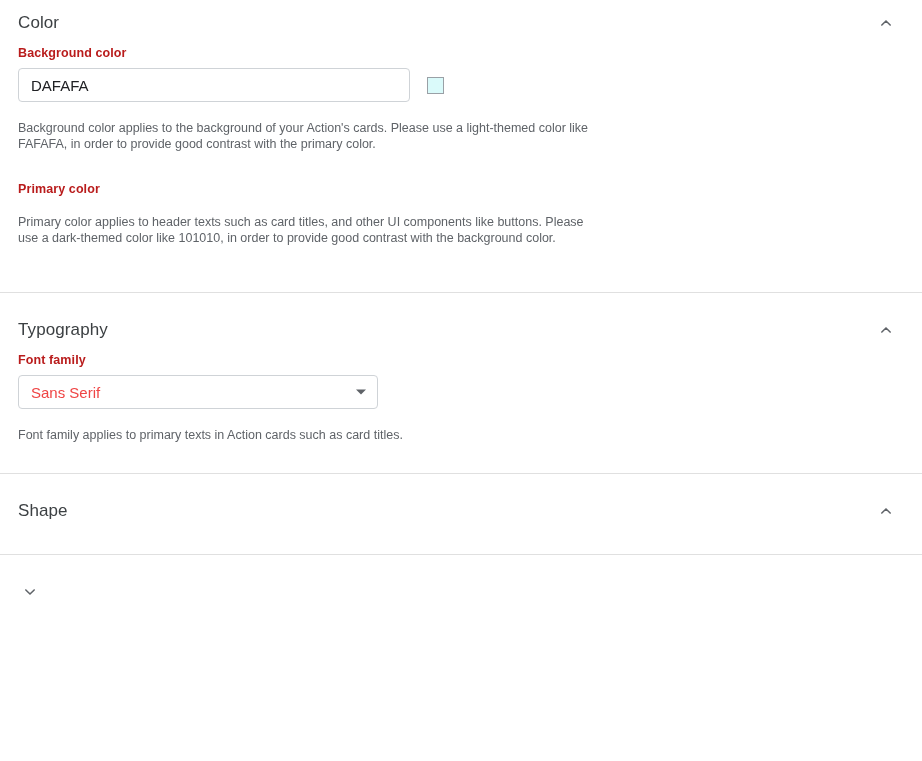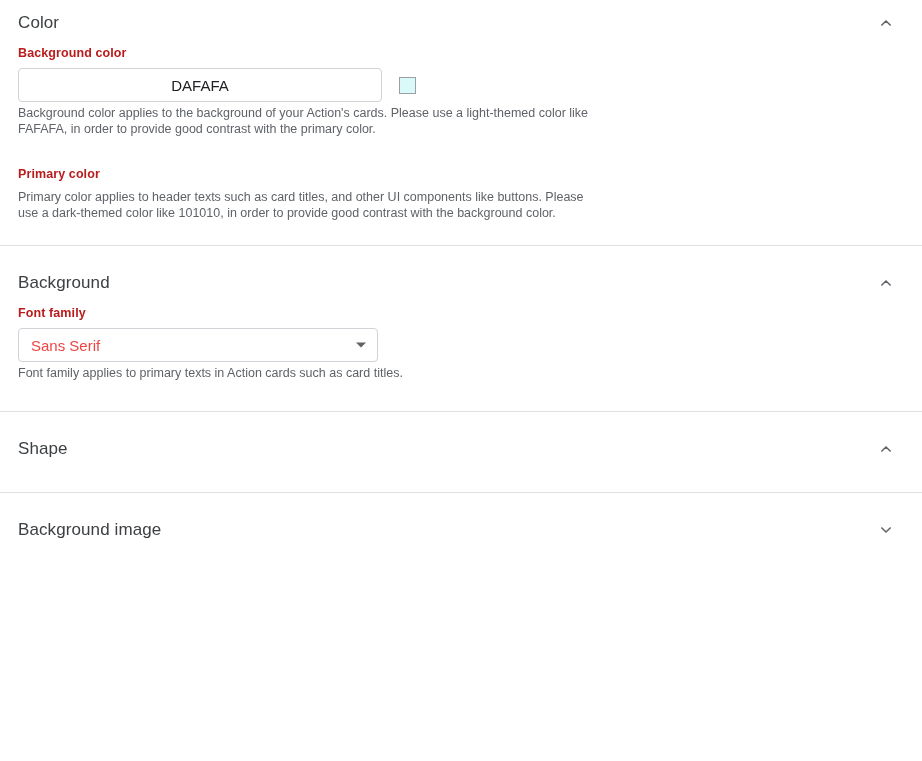--- a/index.html
+++ b/index.html
@@ -60,45 +60,44 @@
     color: #b91c1c;
     margin-bottom: 8px;
     letter-spacing: 0.1px;
   }
   .field-row {
     display: flex;
     align-items: center;
   }
   .text-input {
     box-sizing: border-box;
-    width: 364px;
+    width: 392px;
     height: 34px;
     border: 1px solid #cfd3d7;
     border-radius: 4px;
     padding: 0 12px;
     font-size: 15px;
     color: #202124;
     font-family: "Liberation Sans", sans-serif;
     background: #ffffff;
     outline: none;
-    text-align: center;
   }
   .swatch {
     width: 17px;
     height: 17px;
     margin-left: 17px;
     border: 1px solid #9aa0a6;
     box-sizing: border-box;
     cursor: pointer;
   }
   .helper {
     font-size: 12.5px;
     line-height: 16px;
     color: #5f6368;
-    margin-top: 3px;
+    margin-top: 18px;
     max-width: 580px;
   }
   .select-wrap {
     position: relative;
     width: 360px;
   }
   .select-box {
     box-sizing: border-box;
     width: 360px;
     height: 34px;
@@ -123,21 +122,21 @@
     border-right: 5px solid transparent;
     border-top: 5px solid #5f6368;
     pointer-events: none;
   }
   .block {
     padding-bottom: 2px;
   }
   .gap-28 { height: 28px; }
 
   
-  #section-color { padding-bottom: 22px; }
+  #section-color { padding-bottom: 44px; }
   #section-typography { padding-top: 14px; padding-bottom: 28px; }
   #section-shape { padding-top: 14px; padding-bottom: 20px; }
   #section-background-image { padding-top: 14px; }
 </style>
 </head>
 <body>
 
 <div class="page">
 
   <div class="section" id="section-color">
@@ -162,21 +161,21 @@
     <div class="gap-28"></div>
 
     <div class="block">
       <div class="field-label">Primary color</div>
       <div class="helper">Primary color applies to header texts such as card titles, and other UI components like buttons. Please use a dark-themed color like 101010, in order to provide good contrast with the background color.</div>
     </div>
   </div>
 
   <div class="section" id="section-typography">
     <div class="section-header">
-      <div class="section-title">Background</div>
+      <div class="section-title">Typography</div>
       <div class="chevron">
         <svg width="20" height="20" viewBox="0 0 24 24" aria-hidden="true">
           <path d="M7 14.5l5-5 5 5" fill="none" stroke="#5f6368" stroke-width="1.8" stroke-linecap="round" stroke-linejoin="round"></path>
         </svg>
       </div>
     </div>
 
     <div class="block">
       <div class="field-label">Font family</div>
       <div class="select-wrap">
@@ -196,21 +195,20 @@
         <svg width="20" height="20" viewBox="0 0 24 24" aria-hidden="true">
           <path d="M7 14.5l5-5 5 5" fill="none" stroke="#5f6368" stroke-width="1.8" stroke-linecap="round" stroke-linejoin="round"></path>
         </svg>
       </div>
     </div>
 
   </div>
 
   <div class="section" id="section-background-image">
     <div class="section-header">
-      <div class="section-title">Background image</div>
       <div class="chevron">
         <svg width="20" height="20" viewBox="0 0 24 24" aria-hidden="true">
           <path d="M7 9.5l5 5 5-5" fill="none" stroke="#5f6368" stroke-width="1.8" stroke-linecap="round" stroke-linejoin="round"></path>
         </svg>
       </div>
     </div>
   </div>
 
 </div>
 

